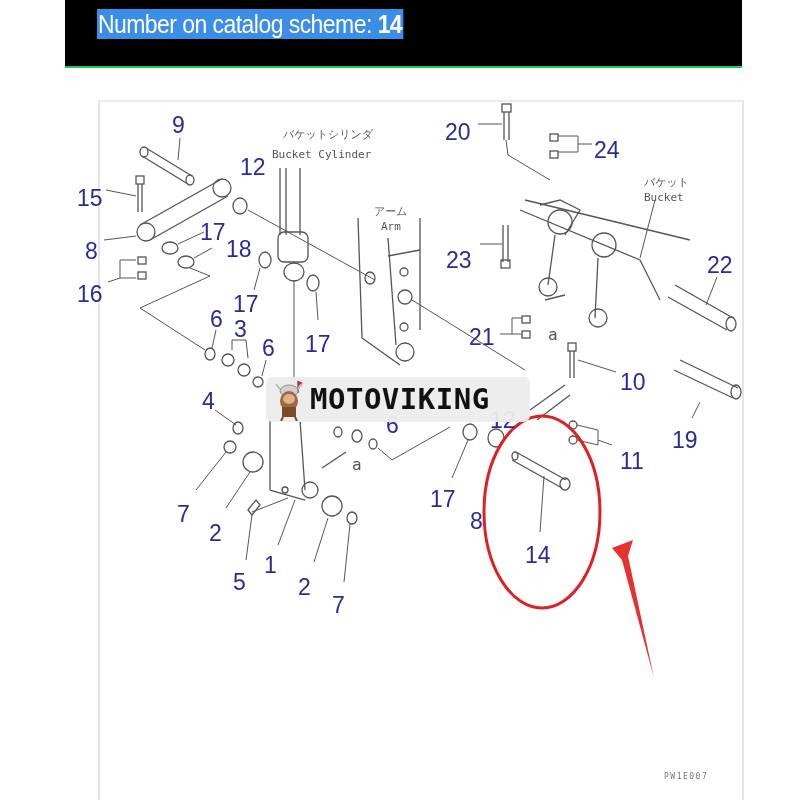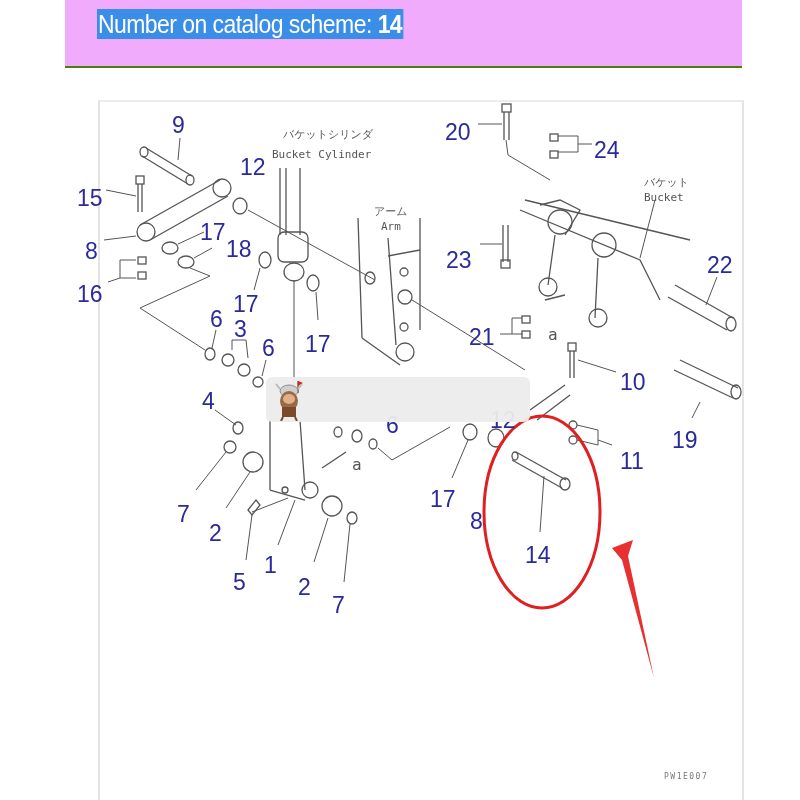--- a/index.html
+++ b/index.html
@@ -1,17 +1,17 @@
 <!DOCTYPE html>
 <html><head>
 <meta charset="utf-8">
 <style>
   html, body { margin:0; padding:0; background:#ffffff; }
   body { width:800px; height:800px; position:relative; overflow:hidden; font-family:"Liberation Sans", sans-serif; }
-  .header { position:absolute; left:65px; top:0; width:677px; height:66px; background:#f0abfc; border-bottom:2px solid #4d7c0f; }
+  .header { position:absolute; left:65px; top:0; width:677px; height:66px; background:#000000; border-bottom:2px solid #22c55e; }
   .header-title { position:absolute; left:32px; top:9px; height:30px; line-height:30px; padding:0 1px; background:#3b8ee8; color:#ffffff; font-size:25px; letter-spacing:-0.6px; white-space:nowrap; transform:scaleX(0.92); transform-origin:left center; }
   .header-title b { font-weight:bold; }
   .frame { position:absolute; left:98px; top:100px; width:642px; height:700px; background:#fff; border-left:2px solid #e4e4e4; border-top:2px solid #ececec; border-right:2px solid #e4e4e4; }
   svg.diagram { position:absolute; left:0; top:0; width:800px; height:800px; }
   .lbl { fill:#2a2a9a; font-family:"Liberation Sans", sans-serif; font-size:23px; }
   .jp { fill:#555; font-family:"DejaVu Sans Mono", monospace; font-size:11px; }
   .part { fill:none; stroke:#555; stroke-width:1.3; }
   .lead { fill:none; stroke:#555; stroke-width:1; }
   .watermark { position:absolute; left:266px; top:377px; width:264px; height:45px; background:rgba(236,236,236,0.95); border-radius:6px; }
   .wm-text { position:absolute; left:44px; top:5px; font-family:"DejaVu Sans Mono", monospace; font-weight:bold; font-size:29px; color:#111; letter-spacing:0.5px; }
@@ -223,15 +223,16 @@
   <svg class="wm-logo" viewBox="0 0 36 42">
     <path d="M26 2 L26 14" stroke="#8a5a3a" stroke-width="1.5"></path>
     <path d="M26 2 L31 4 L26 7 Z" fill="#d82020"></path>
     <ellipse cx="17" cy="12" rx="9" ry="6" fill="#cfcfcf" stroke="#777" stroke-width="0.8"></ellipse>
     <path d="M8 10 L4 5 M26 10 L30 5" stroke="#bbb" stroke-width="2"></path>
     <ellipse cx="17" cy="22" rx="9" ry="10" fill="#9a6a45"></ellipse>
     <ellipse cx="17" cy="20" rx="6" ry="5" fill="#e0b08a"></ellipse>
     <rect x="10" y="28" width="14" height="10" fill="#7a4a2a"></rect>
     <path d="M11 38 L9 42 M23 38 L25 42" stroke="#7a4a2a" stroke-width="2"></path>
   </svg>
+  <span class="wm-text">MOTOVIKING</span>
 </div>
 
 <div class="code">PW1E007</div>
 
 </body></html>

